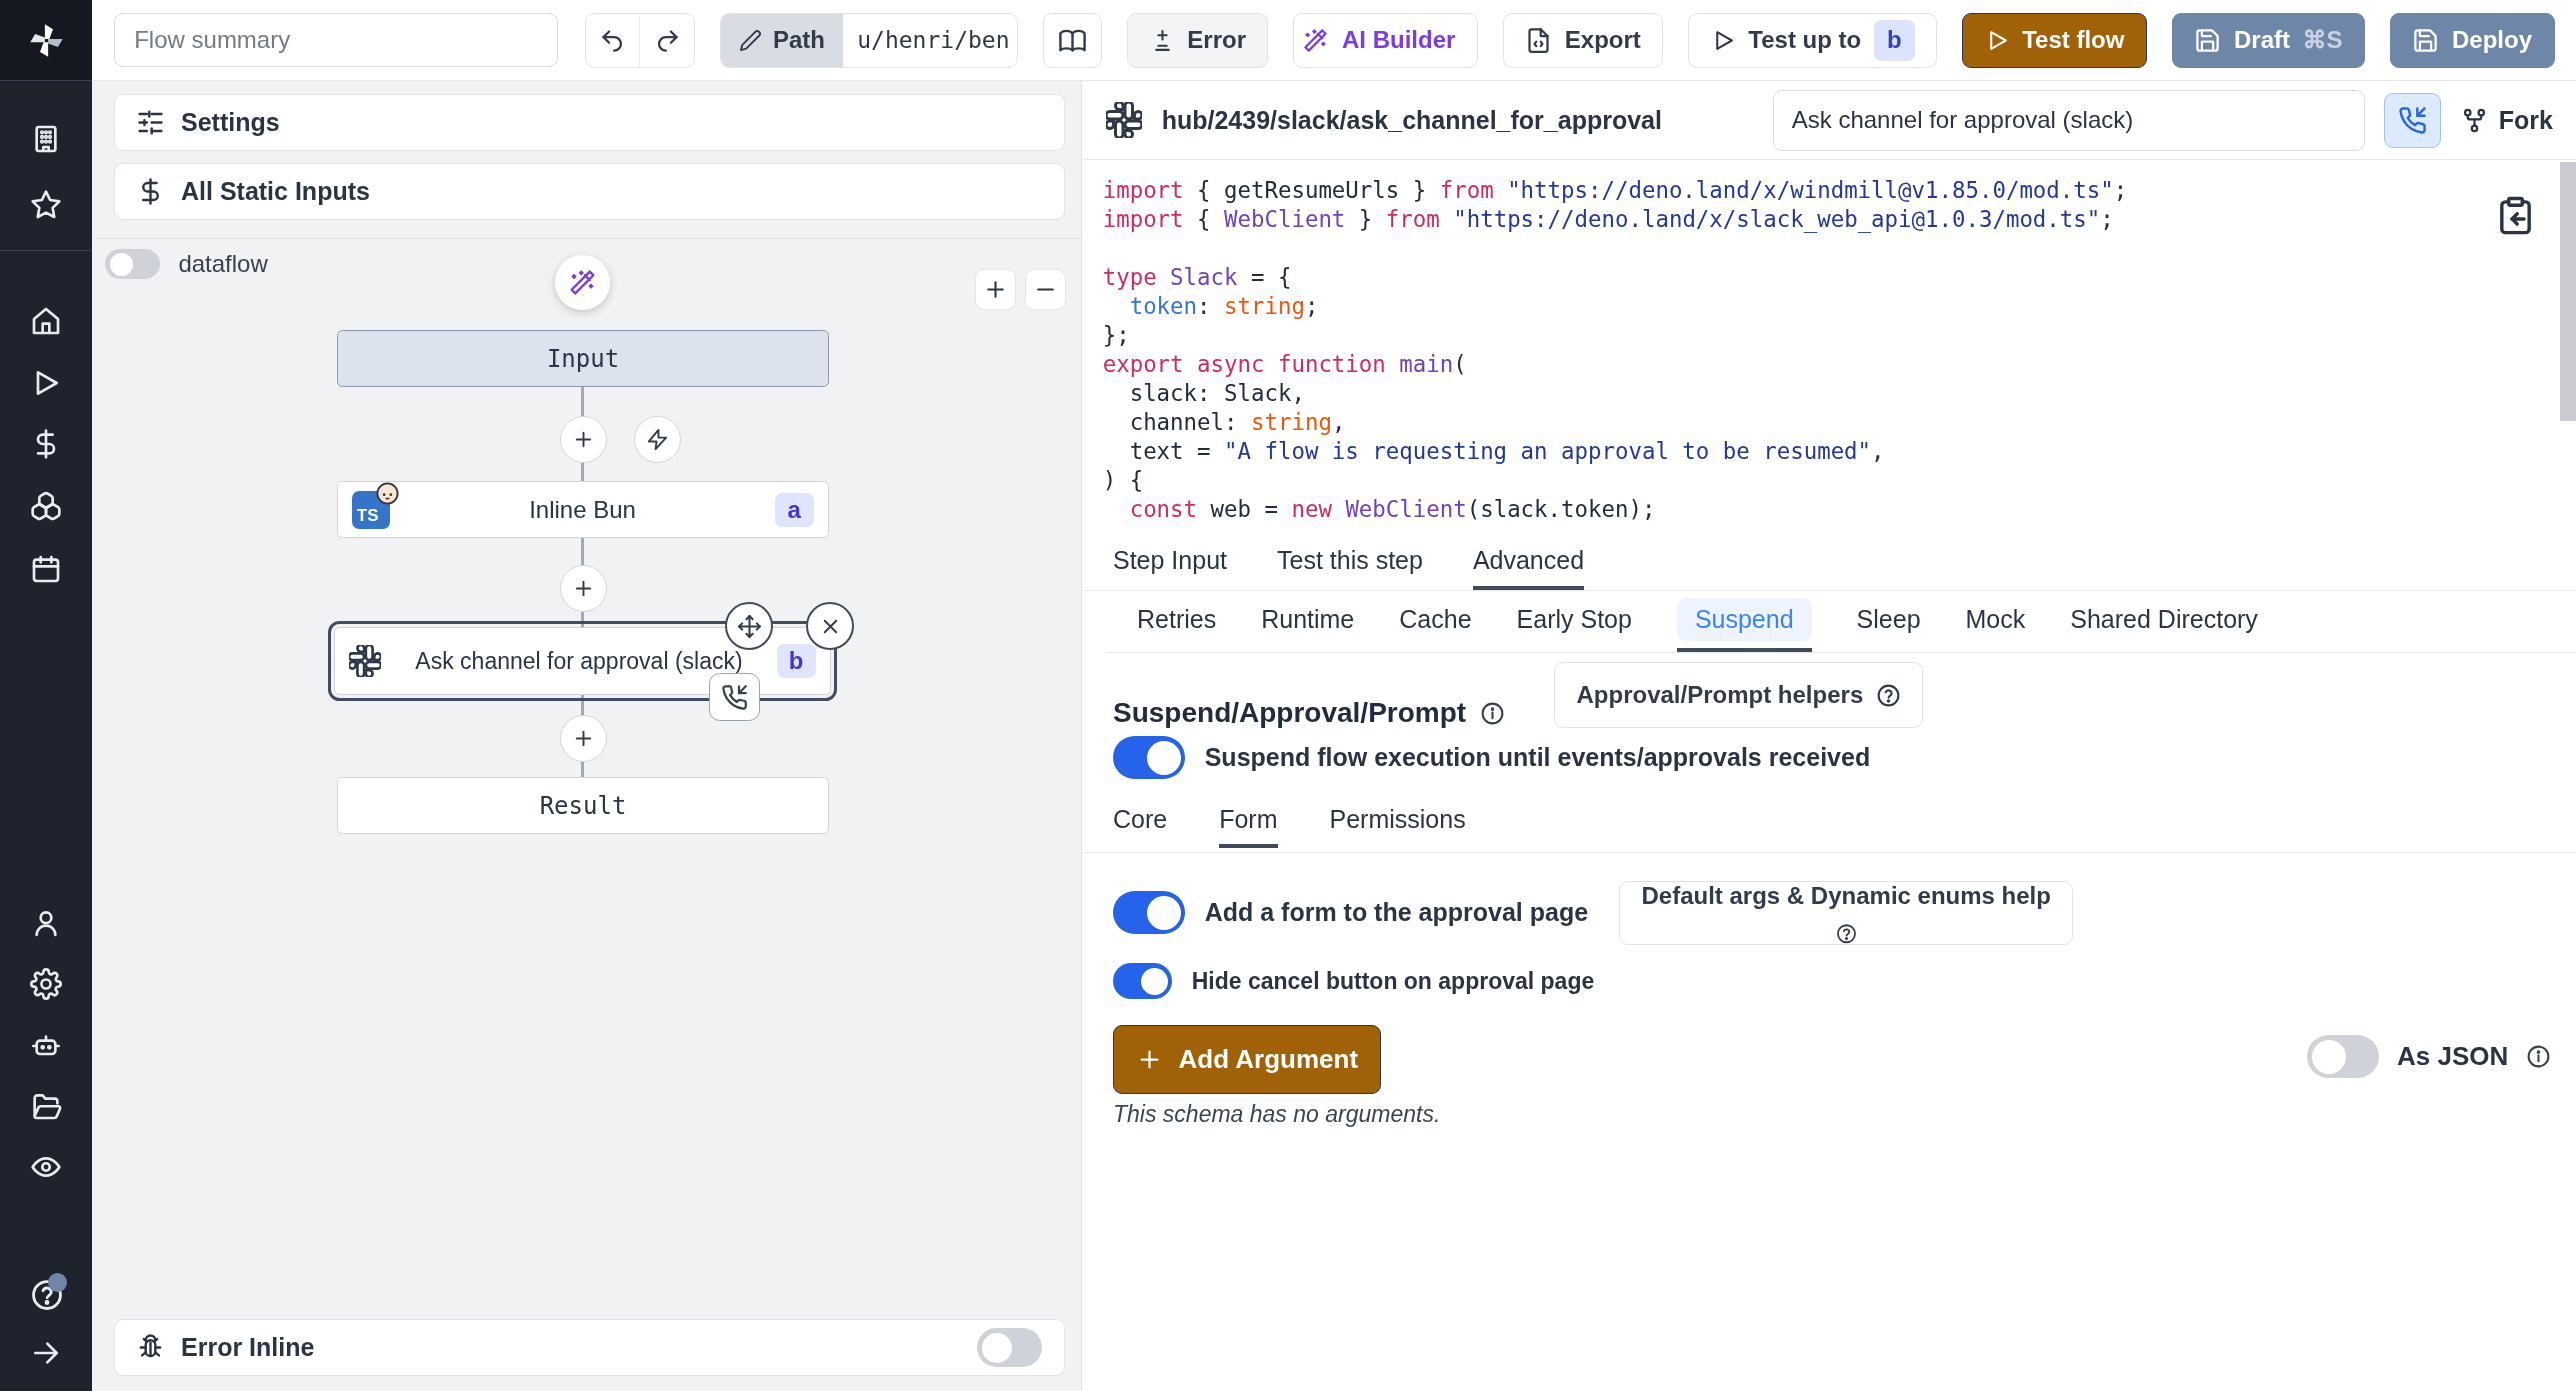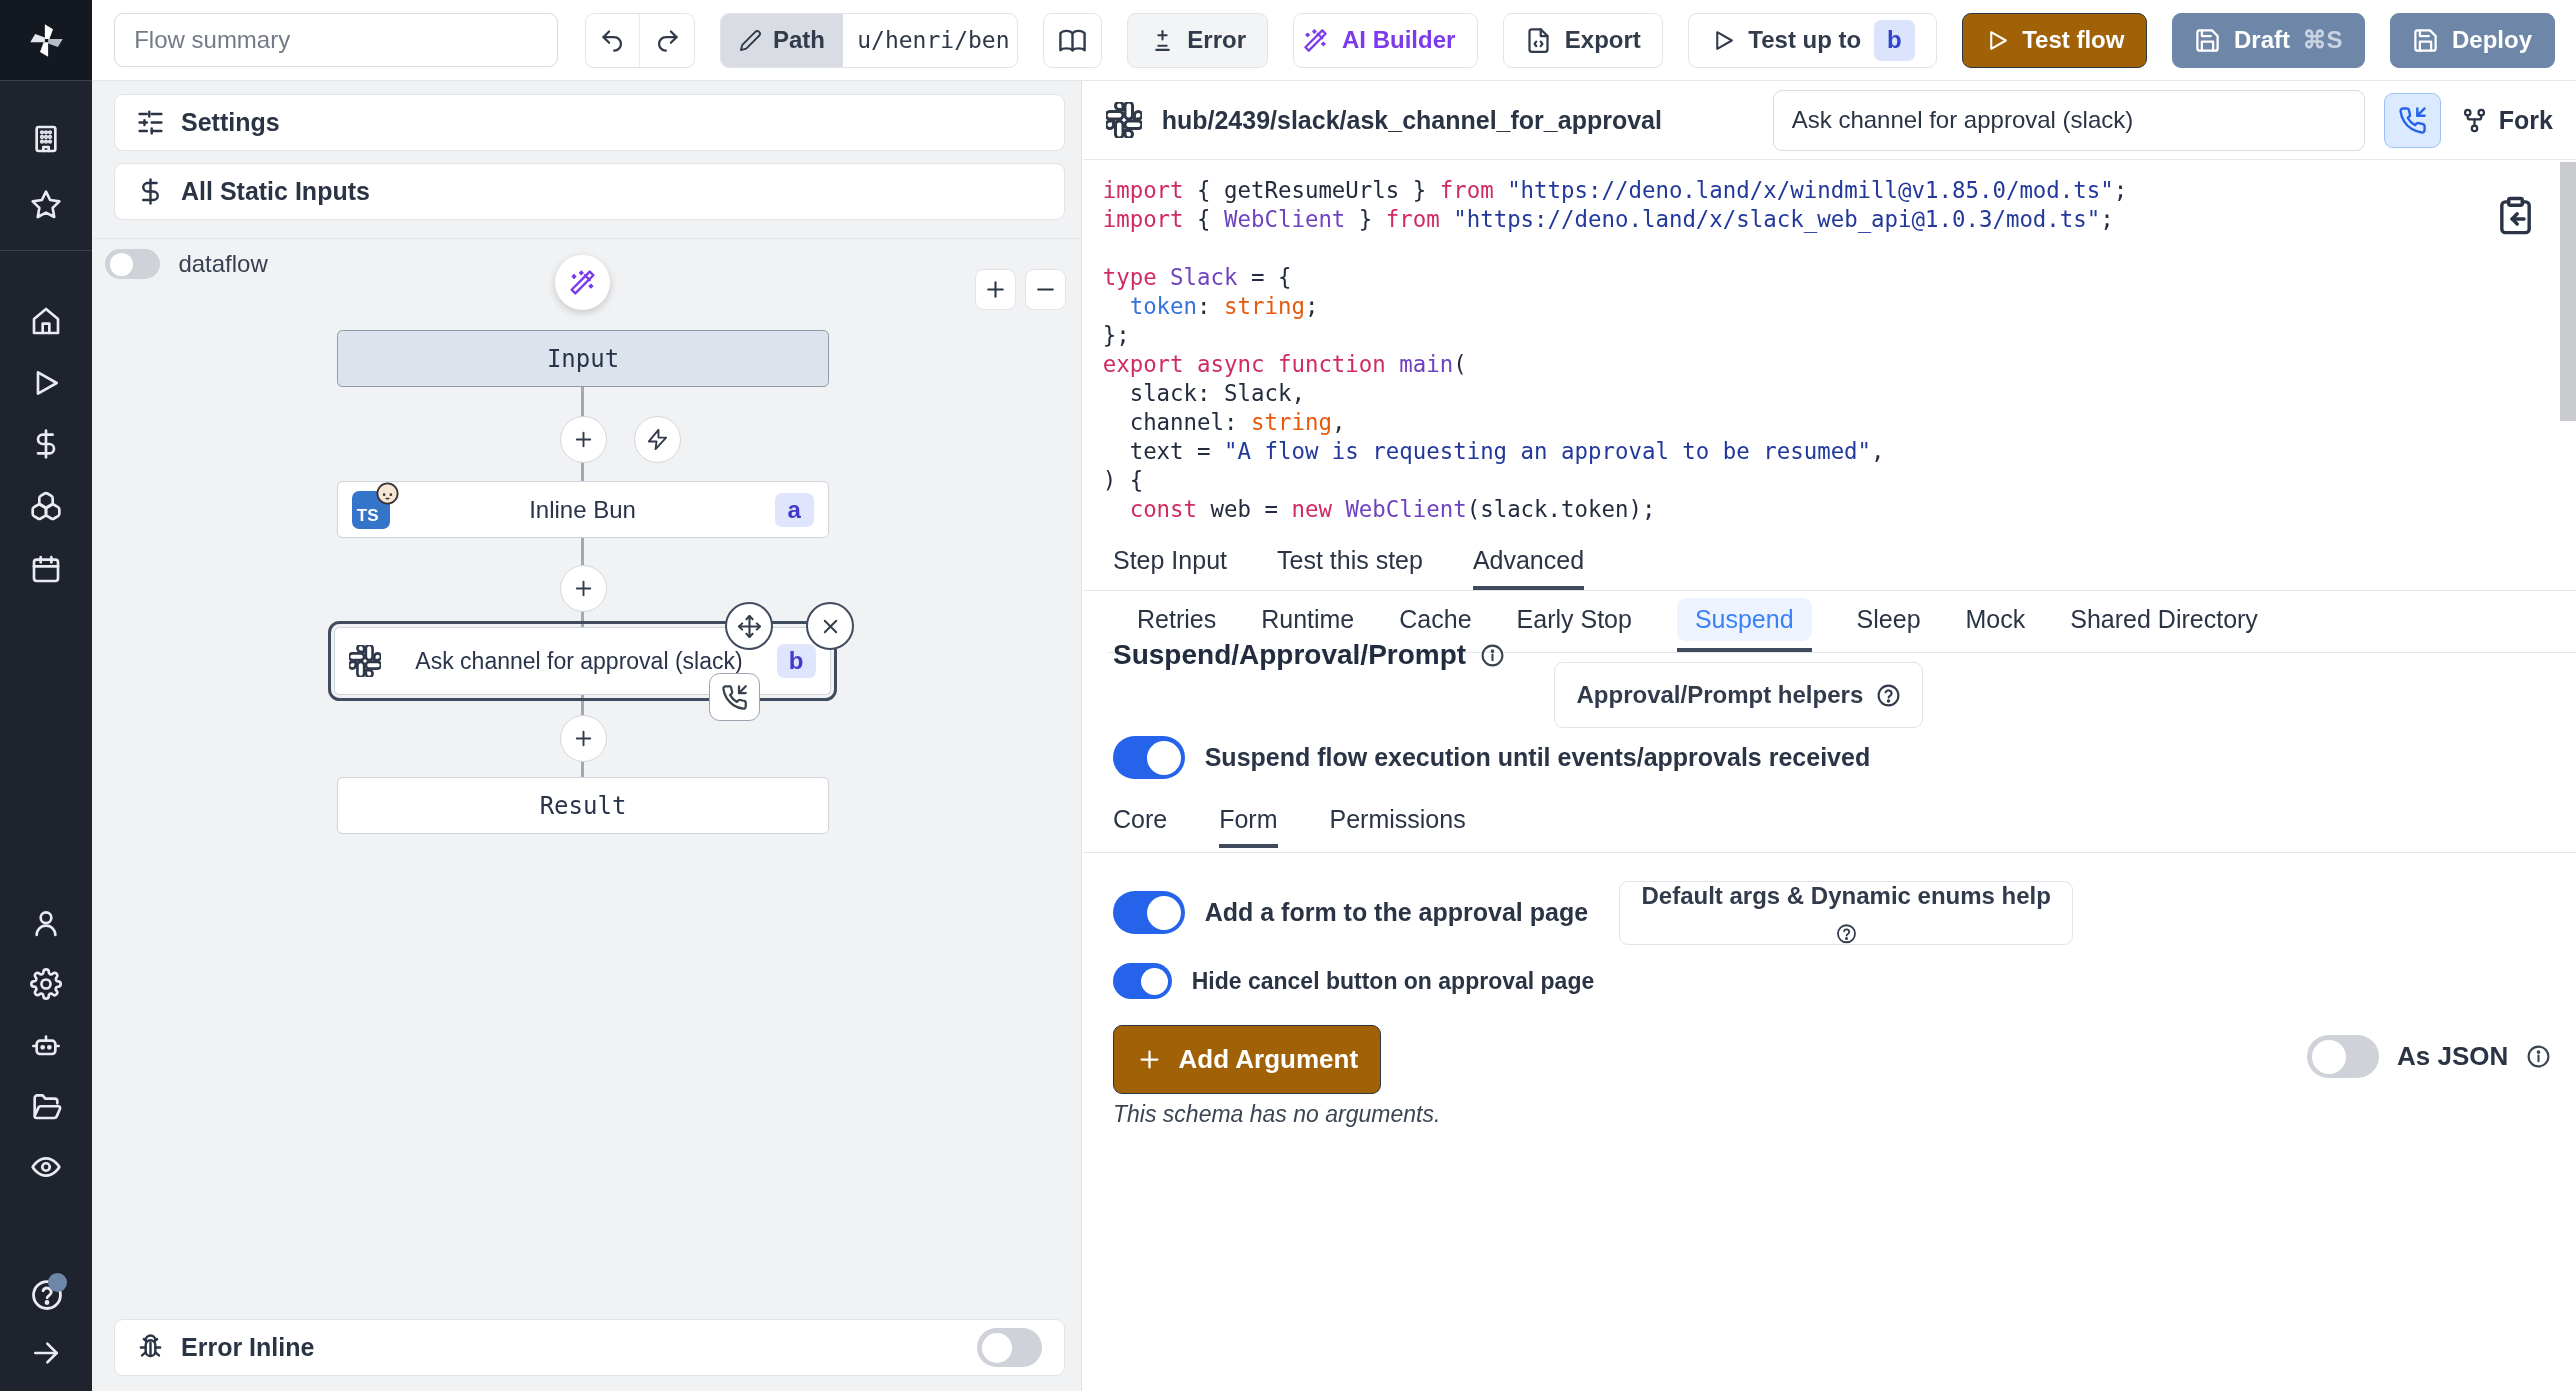--- a/index.html
+++ b/index.html
@@ -82,21 +82,21 @@
   #copy-btn { position:absolute; left:1412px; top:114px; width:43px; height:43px; color:#2b3445; cursor:pointer; }
   #code-scrollbar { position:absolute; left:1477px; top:81px; width:16px; height:259px; background:#c9cbce; cursor:pointer; }
 
   .tabrow { position:absolute; left:0; width:1493px; display:flex; align-items:stretch; gap:50px; padding:0 30px; border-bottom:0.9px solid #e5e7eb; }
   #tabs-main { top:453px; height:57px; }
   #tabs-adv { top:510px; height:62px; gap:45px;margin-left:24px; }
   .tab { display:flex; align-items:center; font-size:25px; color:#2b3445; border-bottom:4.5px solid transparent; cursor:pointer; white-space:nowrap; }
   .tab.active { border-bottom-color:#3f4a5c; }
   .tab .pill { background:var(--suspend-pill-bg,#edf4ff); color:var(--suspend-pill-text,#3b82f6); border-radius:9px; padding:7.2px 18px; }
 
-  .sec-heading { position:absolute; left:30px; top:558px; display:flex; align-items:center; gap:14.3px; font-size:28px; font-weight:800; color:#222c3e; }
+  .sec-heading { position:absolute; left:30px; top:616px; display:flex; align-items:center; gap:14.3px; font-size:28px; font-weight:800; color:#222c3e; }
   #helpers-btn { position:absolute; left:471px; top:581px; height:66px; }
   .toggle-row { position:absolute; display:flex; align-items:center; gap:19.7px; font-size:25px; font-weight:600; color:#2b3445; }
   #suspend-toggle-row { left:30px; top:655px; }
   .subtabs2 { position:absolute; left:30px; top:713px; display:flex; gap:52px; height:54px; }
   #core-form-border { position:absolute; left:0; top:771px; width:1493px; border-top:0.9px solid #e5e7eb; }
   #addform-row { left:30px; top:810px; }
   #default-args-btn { position:absolute; left:536px; top:800px; height:64px;flex-direction:column; }
   #hidecancel-row { left:30px; top:882px; font-size:23px; }
   #add-arg-btn { position:absolute; left:30px; top:944px; height:69px; font-size:26px; gap:16px; }
   #asjson-row { position:absolute; left:1224px; top:954px; display:flex; align-items:center; gap:18px; font-size:26px; font-weight:600; color:#2b3445; }

